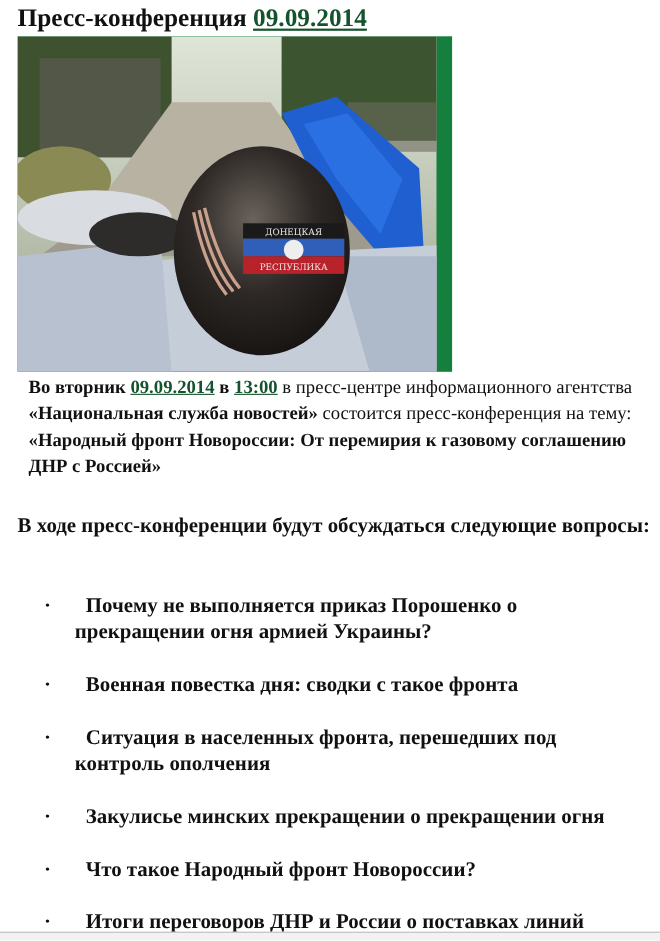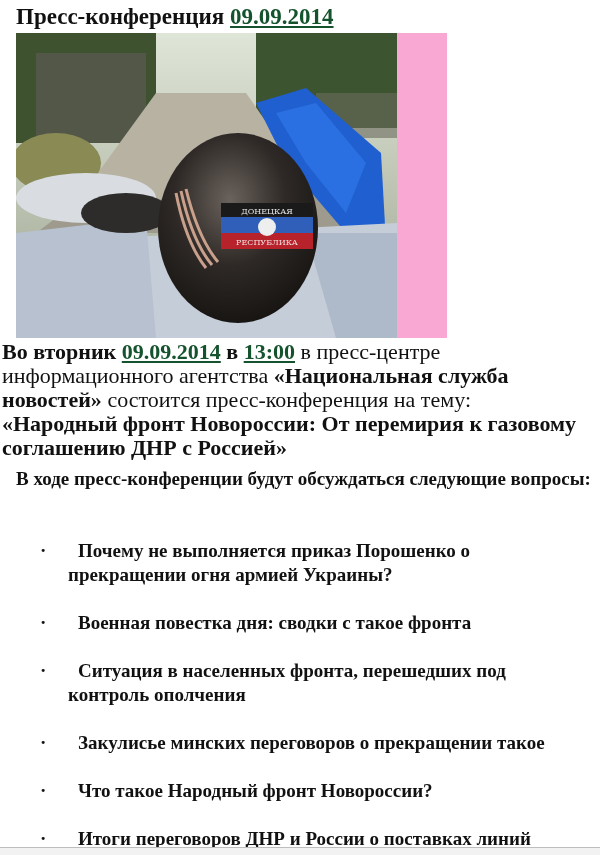--- a/index.html
+++ b/index.html
@@ -6,27 +6,27 @@
     body {
       width: 600px; height: 855px; overflow: hidden; position: relative;
       font-family: "Liberation Serif", "DejaVu Serif", serif; color: #111;
     }
     .title {
       position: absolute; left: 16px; top: 2px;
       font-size: 23px; font-weight: bold; line-height: 30px; white-space: nowrap;
     }
     a.link { color: #14532d; text-decoration: underline; }
     .photo {
-      position: absolute; left: 16px; top: 33px; width: 431px; height: 305px;
-      overflow: hidden; background: #f9a8d4;
+      position: absolute; left: 16px; top: 33px; width: 395px; height: 305px;
+      overflow: hidden; background: #15803d;
     }
     .photo svg { display: block; }
     .intro {
-      position: absolute; left: 2px; top: 340px; width: 575px;
-      font-size: 22px; line-height: 24px;
+      position: absolute; left: 26px; top: 340px; width: 575px;
+      font-size: 17px; line-height: 24px;
     }
     .intro b { font-weight: bold; }
     .lead {
       position: absolute; left: 16px; top: 467px; width: 575px;
       font-size: 19px; line-height: 24px; font-weight: bold;
     }
     .list { position: absolute; left: 0; top: 0; width: 600px; }
     .item {
       position: absolute; left: 40px; width: 540px;
       font-size: 19px; line-height: 24px; font-weight: bold;
@@ -113,21 +113,21 @@
   <div class="item" style="top:611px;">
     <span class="bullet">·</span>
     <span class="text">Военная повестка дня: сводки с такое фронта</span>
   </div>
   <div class="item" style="top:659px;">
     <span class="bullet">·</span>
     <span class="text">Ситуация в населенных фронта, перешедших под контроль ополчения</span>
   </div>
   <div class="item" style="top:731px;">
     <span class="bullet">·</span>
-    <span class="text">Закулисье минских переговоров  о прекращении такое</span>
+    <span class="text">Закулисье минских прекращении  о прекращении огня</span>
   </div>
   <div class="item" style="top:779px;">
     <span class="bullet">·</span>
     <span class="text">Что такое Народный фронт Новороссии?</span>
   </div>
   <div class="item" style="top:827px;">
     <span class="bullet">·</span>
     <span class="text">Итоги переговоров ДНР и России о поставках линий</span>
   </div>
 </div>

